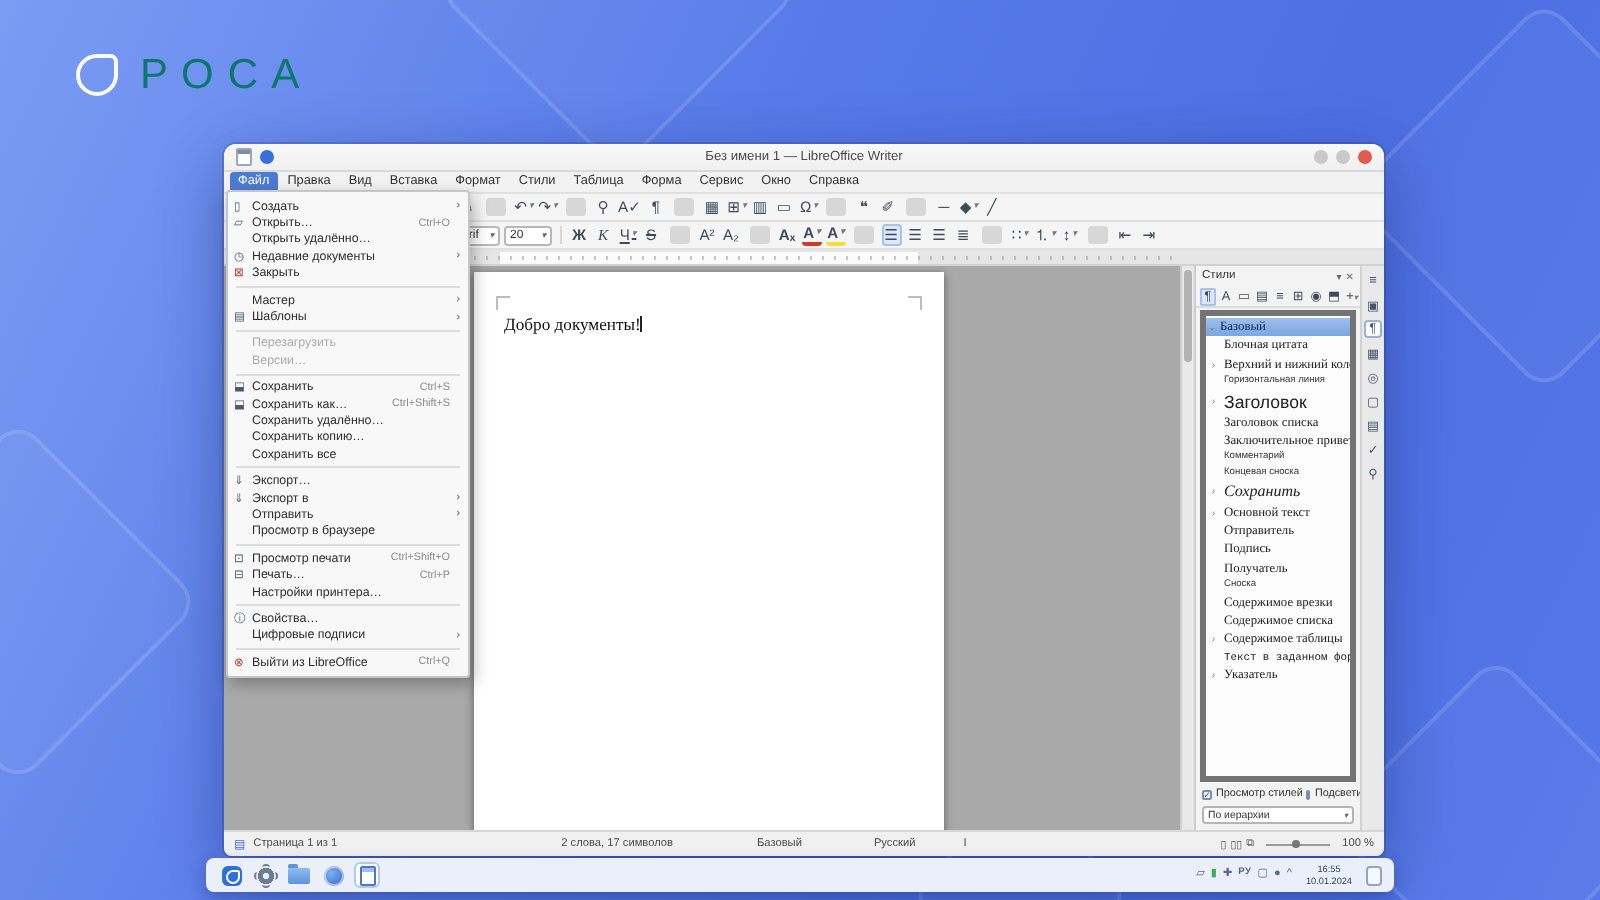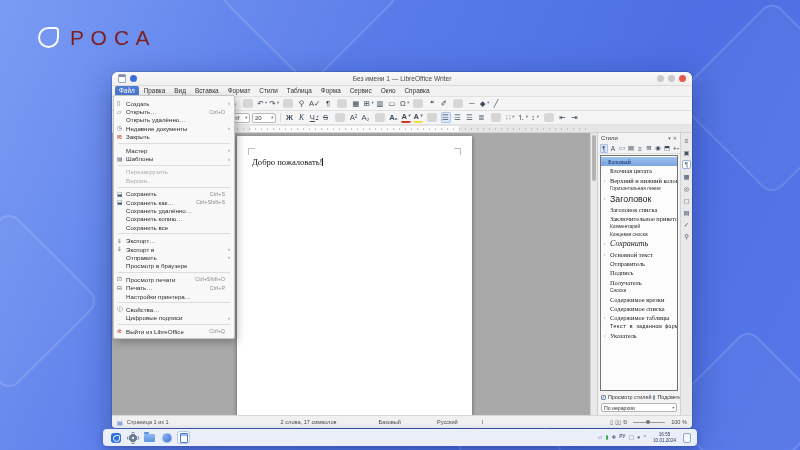--- a/index.html
+++ b/index.html
@@ -13,21 +13,21 @@
   .cr1 { left:244px; top:-70px; width:130px; height:130px; }
   .cr2 { left:702px; top:28px;  width:140px; height:140px; }
   .cr3 { left:-56px; top:236px; width:130px; height:130px; }
   .cr4 { left:688px; top:352px; width:120px; height:120px; }
   .cr5 { left:470px; top:408px; width:80px;  height:80px;  }
 
   
   .logo { position:absolute; left:38px; top:27px; display:flex; align-items:center; gap:11px; }
   .logo-mark { width:21px; height:21px; border:2.5px solid rgba(255,255,255,.95);
                border-radius:50% 18% 50% 50%; }
-  .logo-text { color:#7f1d1d; font-size:21px; font-weight:300; letter-spacing:7px; line-height:1; }
+  .logo-text { color:#0f766e; font-size:21px; font-weight:300; letter-spacing:7px; line-height:1; }
 
   
   .window { position:absolute; left:112px; top:72px; width:580px; height:356px;
             background:#ececec; border-radius:6px 6px 4px 4px;
             box-shadow:0 10px 32px rgba(10,25,90,.38), 0 0 0 1px rgba(0,0,0,.12); }
 
   .titlebar { height:14px; display:flex; align-items:center; padding:0 6px; gap:4px;
               background:linear-gradient(#f8f8f8,#f0f0f0); border-bottom:1px solid #dadada;
               border-radius:6px 6px 0 0; position:relative; }
   .wm-icon { width:8px; height:9px; background:#fff; border:1px solid #9aa7bb;
@@ -84,21 +84,21 @@
   .spanel { width:83px; background:#f3f3f3; border-left:1px solid #cccccc; display:flex; flex-direction:column; }
   .sp-head { height:10px; display:flex; align-items:center; padding:0 3px; font-size:5.8px; color:#333; gap:2px; }
   .sp-head .sp-title { flex:1; }
   .sp-hbtn { font-size:5px; color:#666; }
   .sp-tools { height:11px; display:flex; align-items:center; gap:1px; padding:0 2px;
               border-bottom:1px solid #ddd; font-size:6.4px; color:#3c4c5e; }
   .sp-ti { min-width:8px; height:9px; display:inline-flex; align-items:center; justify-content:center; border-radius:1px; }
   .sp-ti.active { background:#dce7f7; box-shadow:inset 0 0 0 1px #a9c2e8; }
   .sp-ti.right { margin-left:auto; }
   .sp-ti .dd { font-size:4.2px; color:#777; }
-  .sp-list { flex:1; margin:1px 2px; background:#fcfcfc; border:1px solid #737373; overflow:hidden; padding-top:1px; }
+  .sp-list { flex:1; margin:1px 2px; background:#fcfcfc; border:3px solid #737373; overflow:hidden; padding-top:1px; }
   .srow { display:flex; align-items:center; padding:1px 2px 1px 9px; position:relative;
           font-family:"Liberation Serif",serif; font-size:6.4px; color:#222; line-height:1.15; white-space:nowrap; overflow:hidden; }
   .srow .exp { position:absolute; left:3px; font-size:4.6px; color:#777; font-family:"Liberation Sans",sans-serif; }
   .srow.root { padding-left:7px; } .srow.root .exp { left:1px; }
   .srow.sel { background:linear-gradient(#9dc0ec,#7ba6e2); color:#0d2f63; }
   .srow.tiny { font-size:4.8px; font-family:"Liberation Sans",sans-serif; color:#333; }
   .srow.big { font-size:8.8px; font-family:"Liberation Sans",sans-serif; }
   .srow.title { font-size:8px; font-style:italic; }
   .srow.mono { font-size:5.4px; font-family:"Liberation Mono",monospace; }
   .sp-bottom { padding:2px 3px 3px; display:flex; flex-direction:column; gap:3px; font-size:5.4px; color:#333; }
@@ -506,21 +506,21 @@
   <div class="ruler">
     <span class="band"></span>
       <span class="ticks"></span>
   </div>
 
   <div class="work">
     <div class="docarea">
       <div class="page">
         <span class="mark tl"></span>
         <span class="mark tr"></span>
-        <div class="ptext"><span>Добро пожаловать!</span><span class="caret"></span></div>
+        <div class="ptext"><span>Добро документы!</span><span class="caret"></span></div>
       </div>
     </div>
 
     <div class="vscroll">
       <div class="vthumb"></div>
     </div>
 
     <div class="spanel">
       <div class="sp-head">
         <span class="sp-title">Стили</span>

